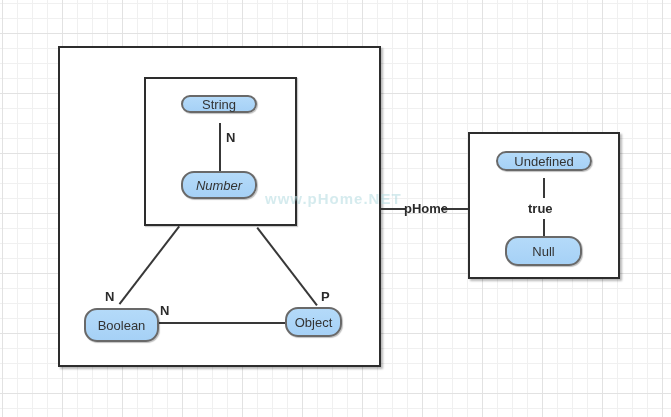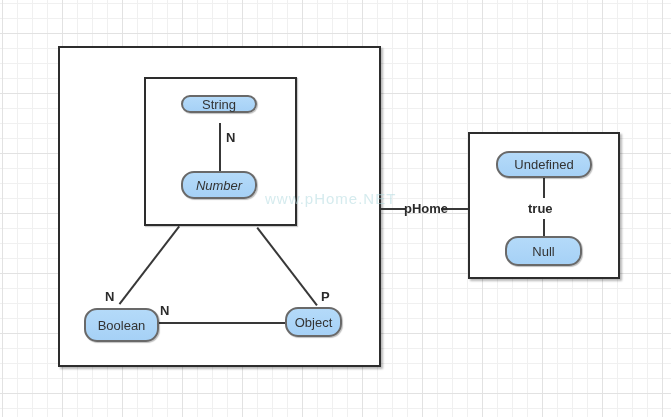--- a/index.html
+++ b/index.html
@@ -62,21 +62,21 @@
     color: #2b2b2b;
     z-index: 4;
     line-height: 15px;
   }
 
   .watermark {
     position: absolute;
     left: 265px;
     top: 190px;
     font-size: 15px;
-    font-weight: normal;
+    font-weight: bold;
     letter-spacing: 1px;
     color: rgba(178, 219, 224, 0.55);
     z-index: 6;
     white-space: nowrap;
   }
 </style>
 </head>
 <body>
 
 <div class="canvas">
@@ -102,18 +102,18 @@
   <div class="edge-label" style="left:105px; top:289px;">N</div>
   <div class="edge-label" style="left:160px; top:303px;">N</div>
   <div class="edge-label" style="left:321px; top:289px;">P</div>
   <div class="edge-label" style="left:404px; top:201px;">pHome</div>
   <div class="edge-label" style="left:528px; top:201px;">true</div>
 
   <div class="node" style="left:181px; top:95px; width:76px; height:18px;">String</div>
   <div class="node" style="left:181px; top:171px; width:76px; height:28px;font-style:italic;">Number</div>
   <div class="node" style="left:84px; top:308px; width:75px; height:34px;">Boolean</div>
   <div class="node" style="left:285px; top:307px; width:57px; height:30px;">Object</div>
-  <div class="node" style="left:496px; top:151px; width:96px; height:27px;">Undefined</div>
+  <div class="node" style="left:496px; top:151px; width:96px; height:20px;">Undefined</div>
   <div class="node" style="left:505px; top:236px; width:77px; height:30px;">Null</div>
 
   <div class="watermark">www.pHome.NET</div>
 
 </div>
 
 </body></html>

